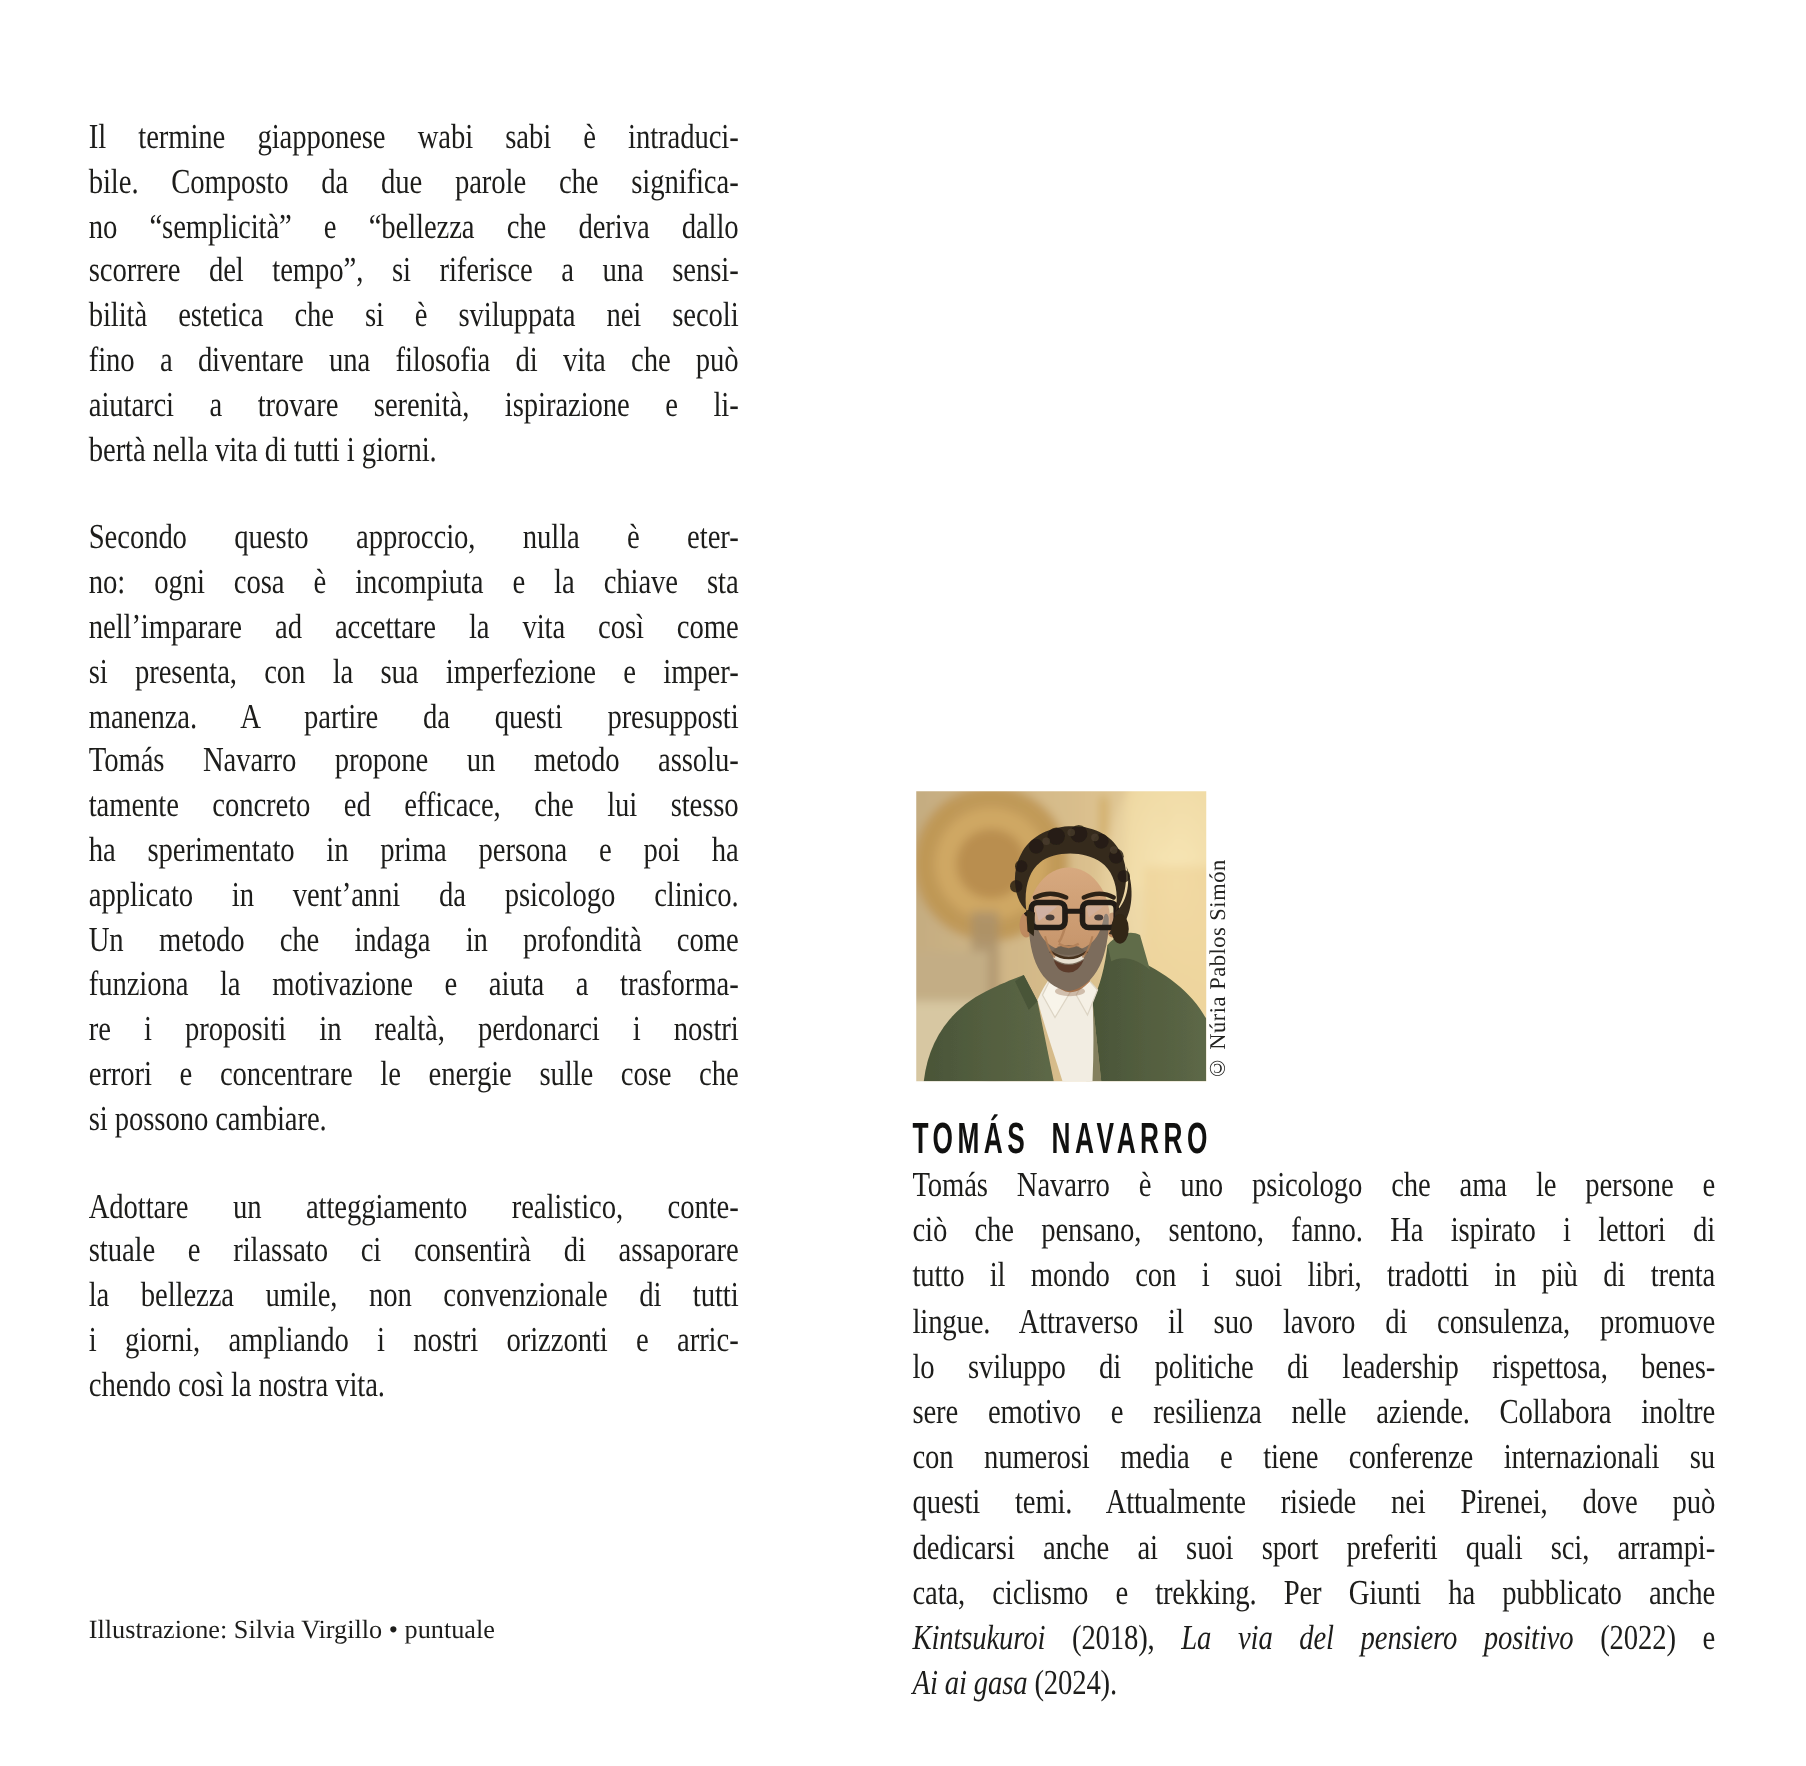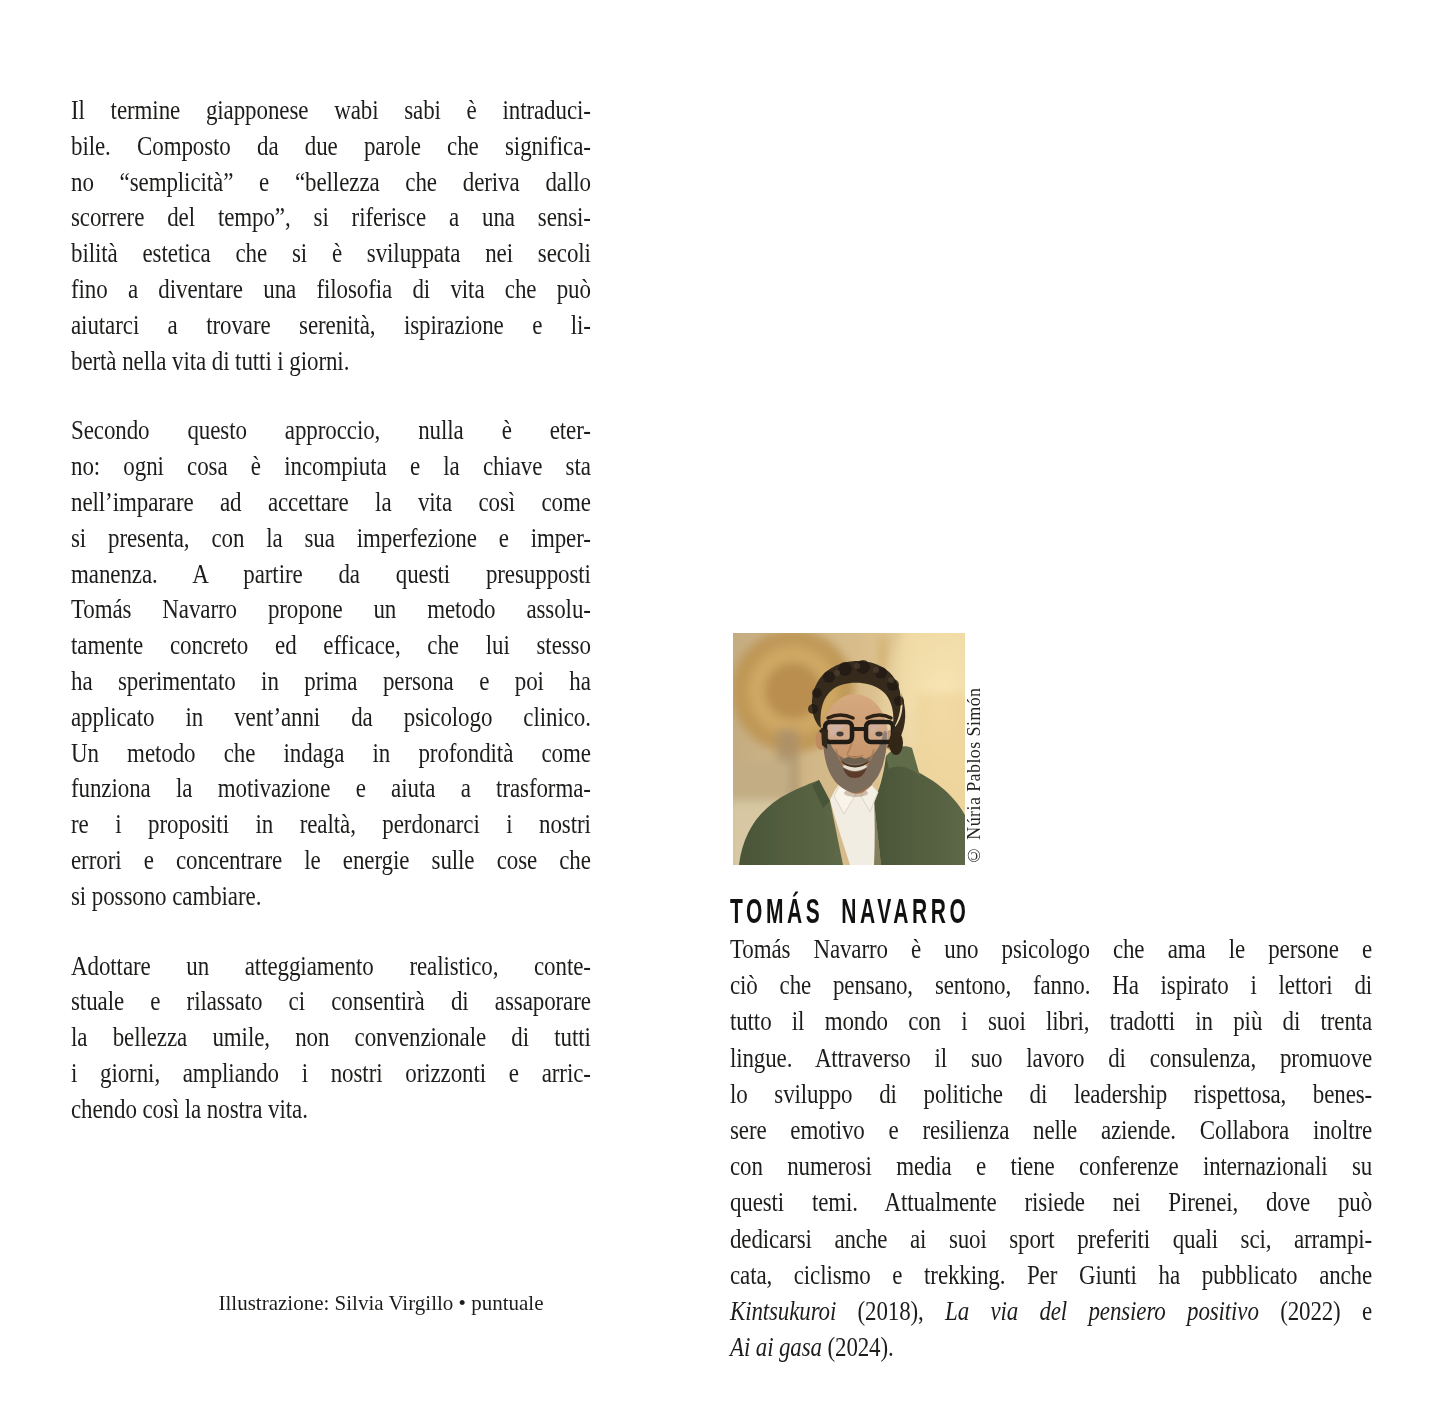--- a/index.html
+++ b/index.html
@@ -22,21 +22,21 @@
     white-space:nowrap;
     text-align:justify;
     text-align-last:justify;
   }
   .line.last-line{text-align-last:left;}
   
   .credits{
     position:absolute;left:71px;top:1290px;width:620px;
     font-size:21px;line-height:27.5px;
   }
-  .credits .line{text-align:center;text-align-last:auto;white-space:nowrap;}
+  .credits .line{text-align:left;text-align-last:auto;white-space:nowrap;}
   
   .photo-wrap{position:absolute;left:733px;top:633px;width:232px;height:232px;}
   .photo-wrap svg{display:block;}
   
   .photo-credit{
     position:absolute;left:964px;top:633px;height:232px;width:26px;
     writing-mode:vertical-rl;
     transform:rotate(180deg);
     font-size:18px;letter-spacing:0.4px;
     color:#242422;

